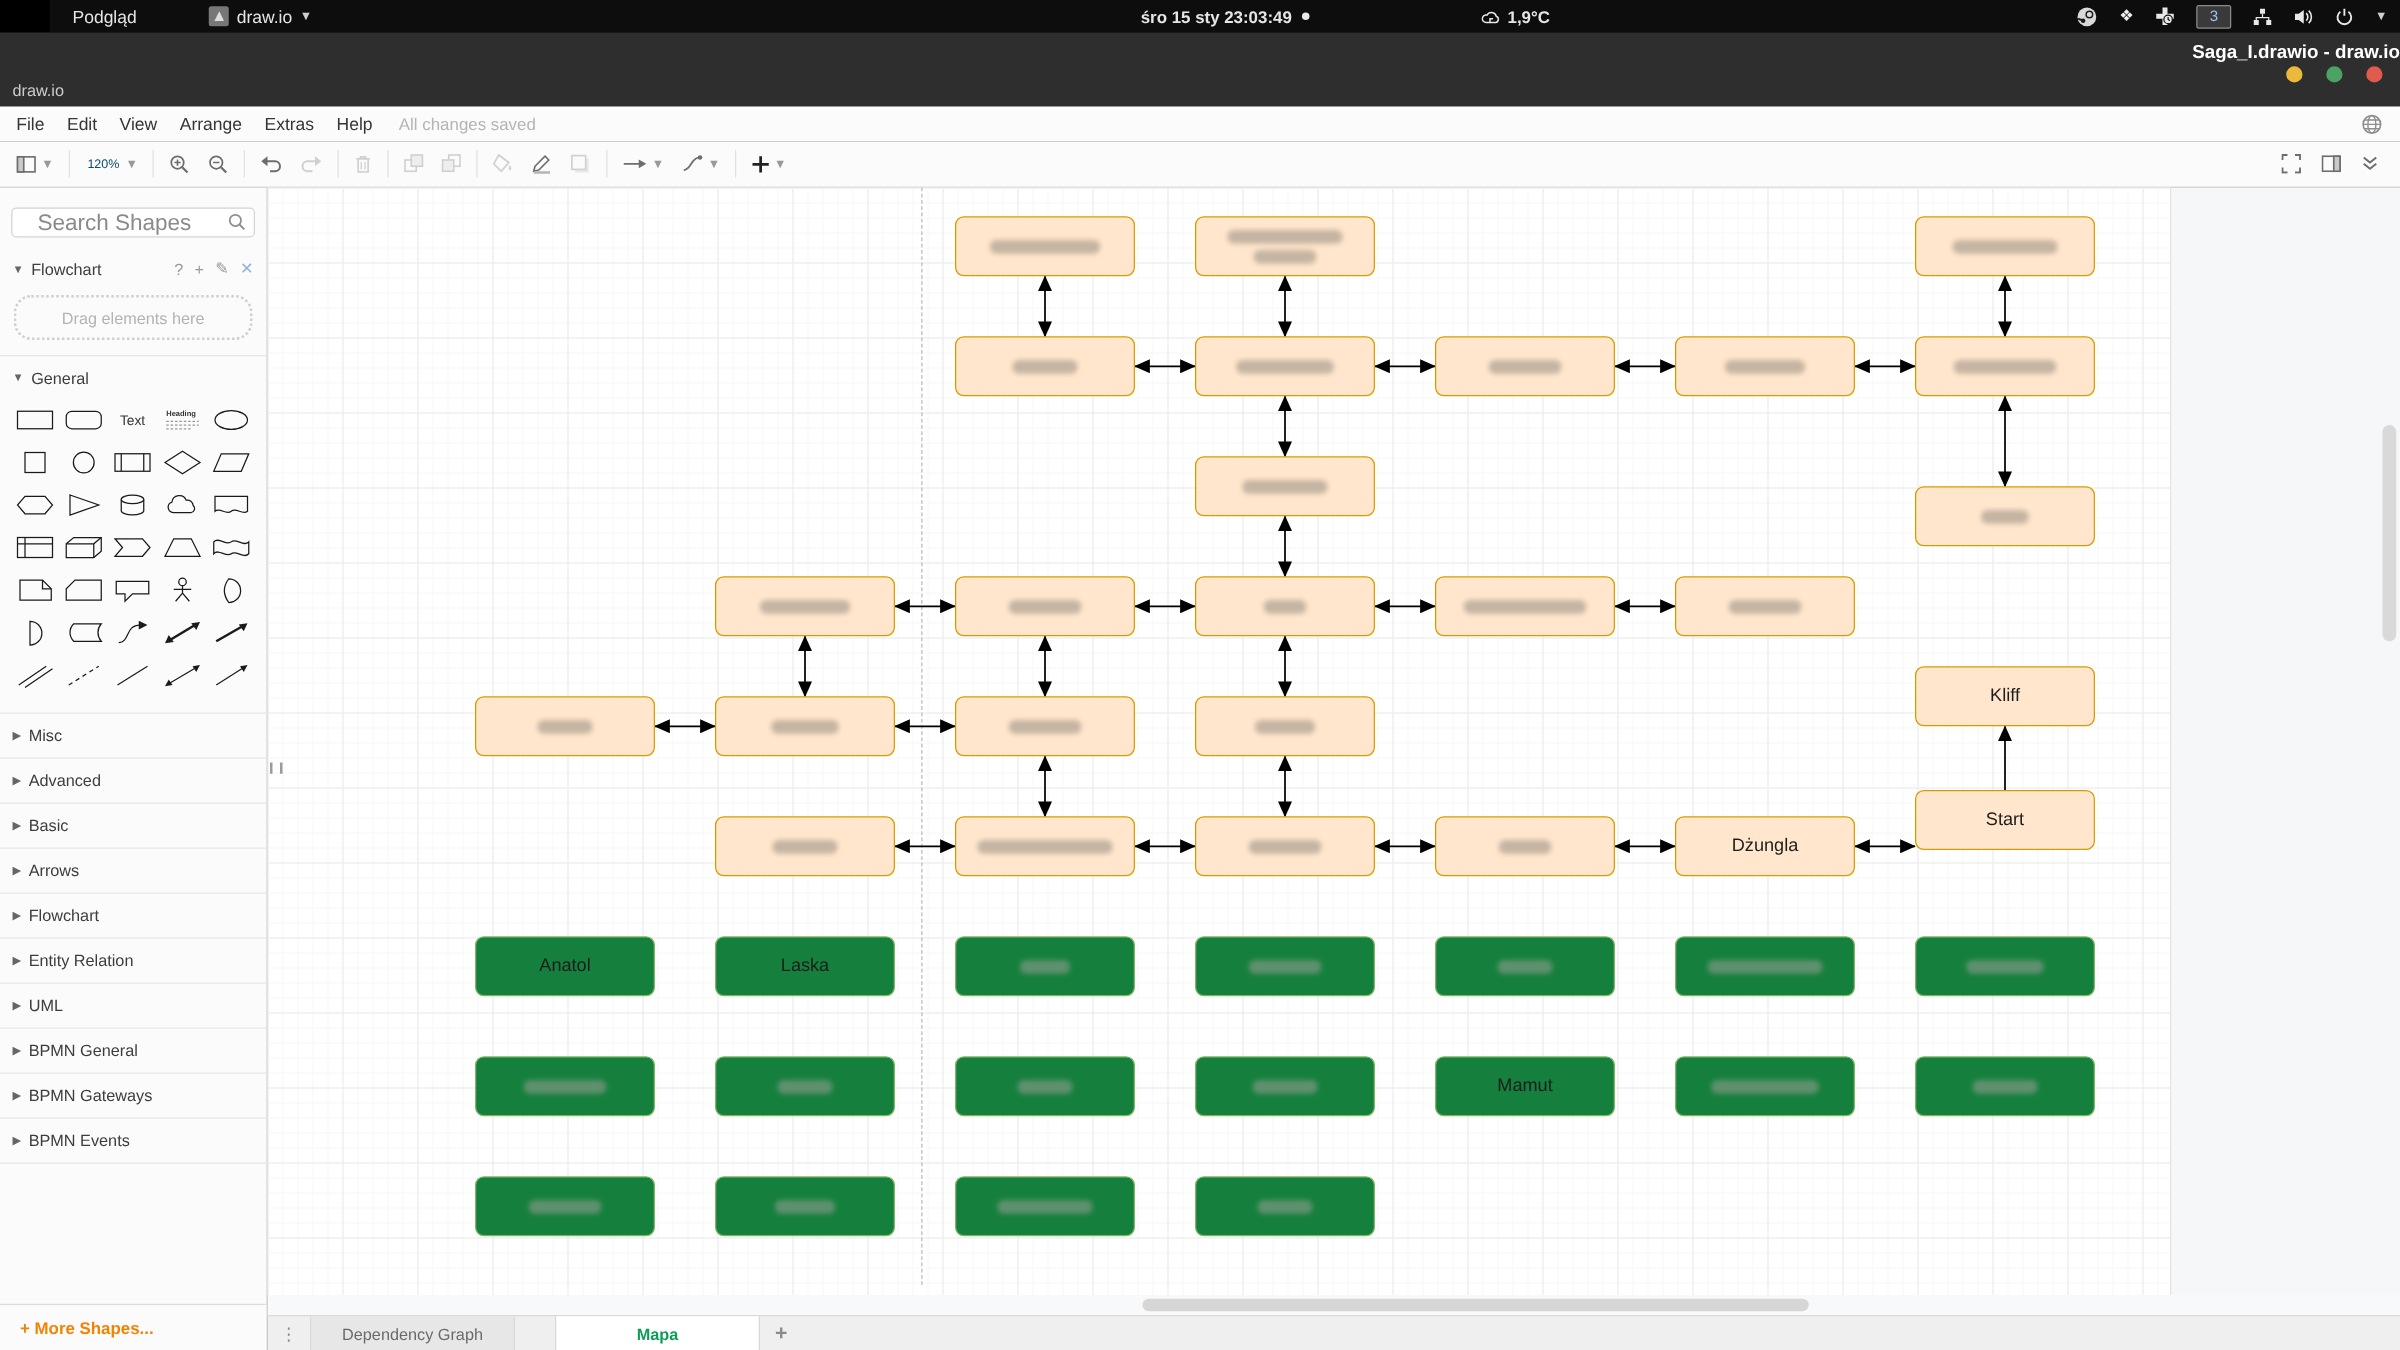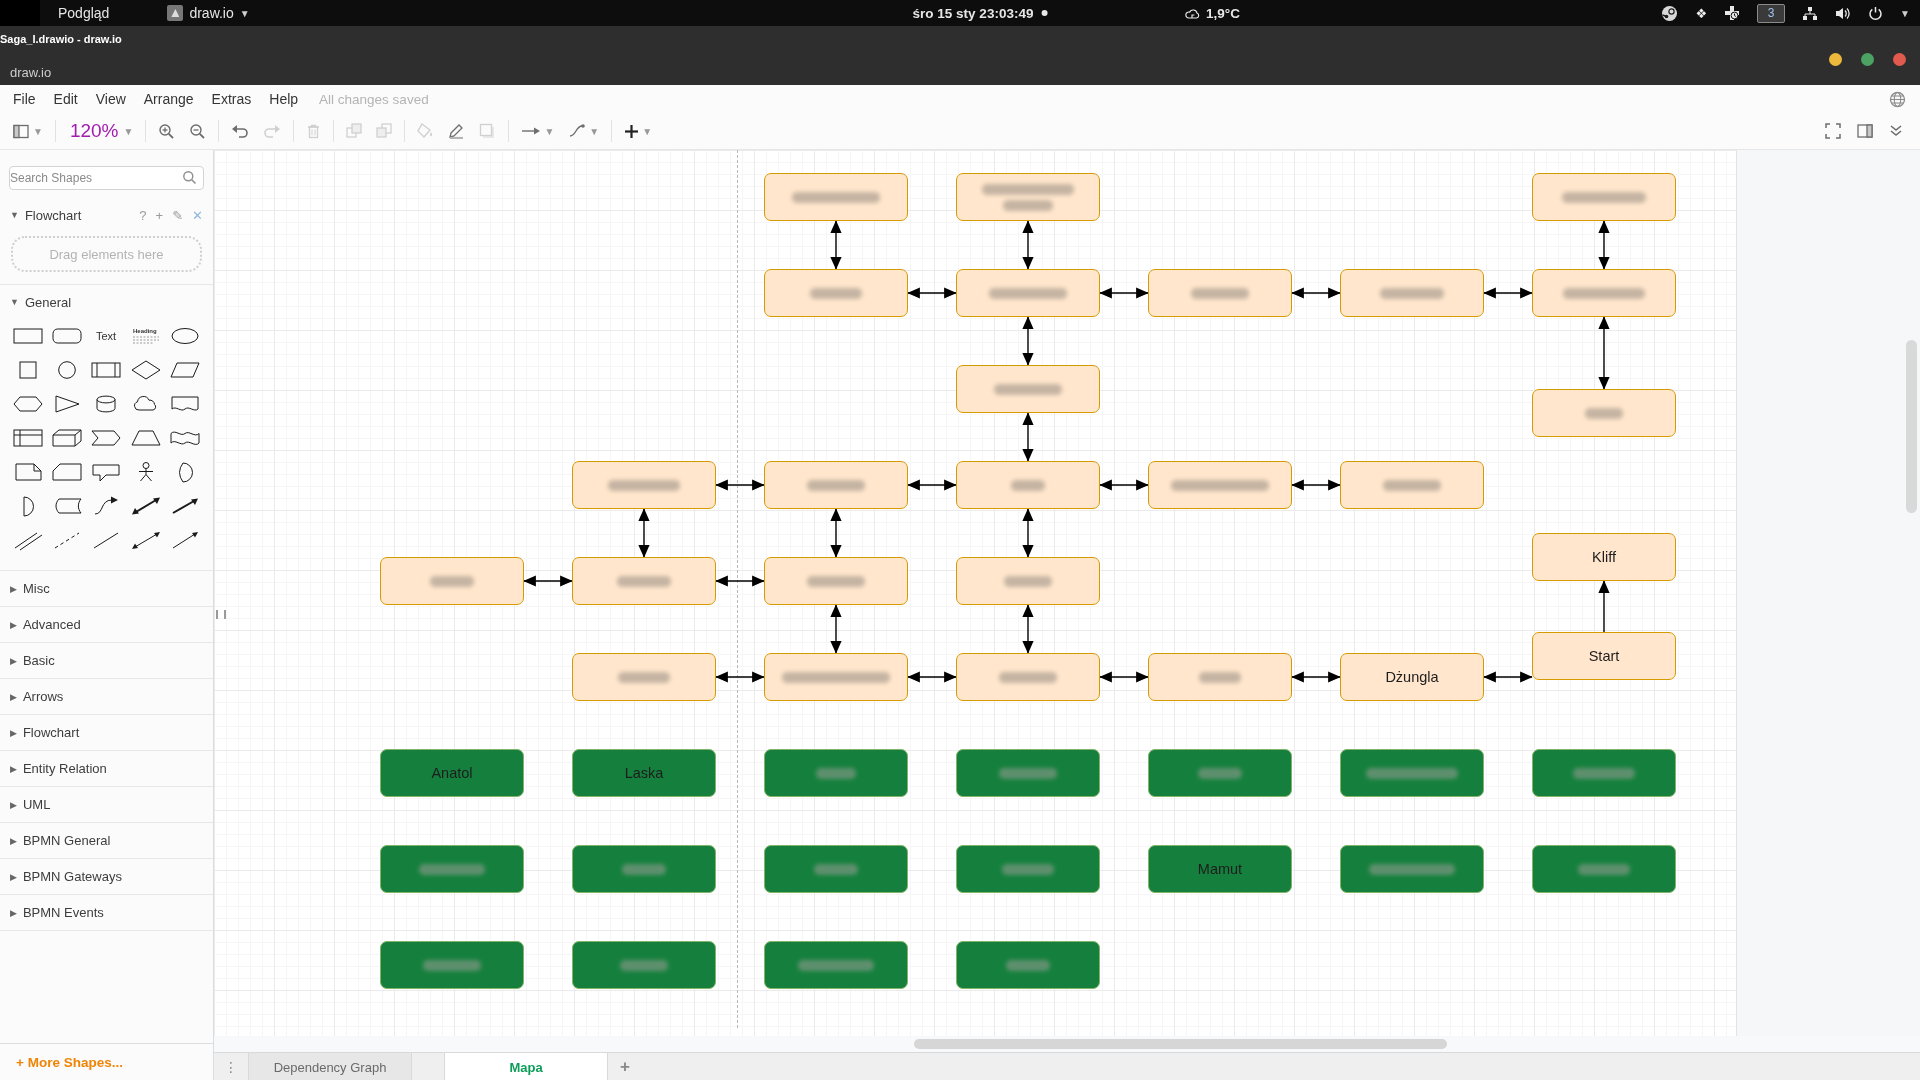--- a/index.html
+++ b/index.html
@@ -17,50 +17,50 @@
   .sys-clock{font-weight:bold;font-size:13.5px;}
   .notif-dot{width:6px;height:6px;border-radius:50%;background:#e9e9e9;}
   .sys-weather{position:absolute;left:calc(50% + 205px);top:0;height:26px;display:flex;align-items:center;gap:6px;font-weight:bold;font-size:13.5px;}
   .tray{margin-left:auto;display:flex;align-items:center;gap:17px;margin-right:10px;}
   .tray svg{display:block;}
   .ws-box{min-width:20px;height:17px;border:1px solid #8b8b8b;background:#3a3a3a;color:#9fc3ef;font-size:12px;display:flex;align-items:center;justify-content:center;padding:0 3px;border-radius:2px;}
   .tray .glyph{color:#efefef;font-size:13px;}
 
   
   .chrome{height:59px;background:#2e2e2e;position:relative;flex:0 0 auto;}
-  .win-title{position:absolute;top:7px;left:0;right:0;text-align:left;color:#fff;font-size:11px;font-weight:bold;}
+  .win-title{position:absolute;top:7px;left:0;right:0;text-align:right;color:#fff;font-size:15px;font-weight:bold;}
   .win-dots{position:absolute;top:27px;right:14px;display:flex;gap:19px;}
   .win-dots i{width:13px;height:13px;border-radius:50%;display:block;}
   .dot-y{background:#edb93c;} .dot-g{background:#4ba263;} .dot-r{background:#e05a4e;}
   .app-label{position:absolute;left:10px;bottom:5px;color:#cdcdcd;font-size:13px;}
 
   
   .menubar{height:28px;background:#fbfbfb;display:flex;align-items:center;font-size:14px;color:#353535;flex:0 0 auto;}
   .menubar .mitem{padding:0 9px;cursor:default;}
   .menubar .mitem:first-child{margin-left:4px;}
   .save-status{margin-left:12px;color:#b4b4b4;font-size:13.5px;}
   .globe{margin-left:auto;margin-right:14px;}
 
   
   .toolbar{height:36px;background:#fbfbfb;border-bottom:1px solid #e6e6e6;display:flex;align-items:center;padding:0 6px;flex:0 0 auto;}
   .tb{background:none;border:0;padding:0 7px;height:28px;display:flex;align-items:center;gap:3px;cursor:pointer;color:#6d6d6d;font-size:13px;}
   .tb svg{display:block;}
   .tb .caret{color:#999;}
   .tb.dis{color:#cfcfcf;}
-  .zoomtxt{font-size:19px;color:#a21caf;padding:0 2px;}
+  .zoomtxt{font-size:10px;color:#0c4a6e;padding:0 2px;}
   .sep{width:1px;height:22px;background:#e2e2e2;margin:0 5px;flex:0 0 auto;}
   .tbright{margin-left:auto;display:flex;align-items:center;gap:2px;margin-right:4px;}
 
   
   .main{flex:1;display:flex;min-height:0;}
 
   
   .sidebar{width:213px;flex:0 0 auto;background:#fbfbfb;border-right:1px solid #dadce0;position:relative;font-size:13px;color:#3d3d3d;}
   .searchwrap{position:relative;margin:16px 9px 0 9px;}
-  .searchwrap input{width:100%;box-sizing:border-box;height:24px;border:1px solid #d4d4d4;border-radius:4px;padding:0 26px 0 0;font-size:12px;color:#333;background:#fff;outline:none;font-family:inherit;}
+  .searchwrap input{width:100%;box-sizing:border-box;height:24px;border:1px solid #d4d4d4;border-radius:4px;padding:0 26px 0 20px;font-size:18px;color:#333;background:#fff;outline:none;font-family:inherit;}
   .searchwrap input::placeholder{color:#8a8a8a;}
   .searchwrap .s-ico{position:absolute;right:7px;top:4px;}
   .side-sec-head{display:flex;align-items:center;padding:0 10px;height:22px;margin-top:14px;}
   .tri{font-size:9px;color:#666;margin-right:6px;}
   .scratch-icons{margin-left:auto;display:flex;gap:9px;color:#9a9a9a;font-size:13px;align-items:center;}
   .scratch-icons .xblue{color:#8fb7dd;}
   .dragzone{margin:10px 11px 0 11px;height:32px;border:2px dotted #cfcfcf;border-radius:14px;display:flex;align-items:center;justify-content:center;color:#b3b3b3;font-size:13px;}
   .hr{height:1px;background:#e7e7e7;margin-top:12px;}
   .shapegrid{display:grid;grid-template-columns:repeat(5,1fr);padding:6px 8px 2px 8px;row-gap:1px;}
   .shapecell{height:33px;display:flex;align-items:center;justify-content:center;cursor:pointer;}

